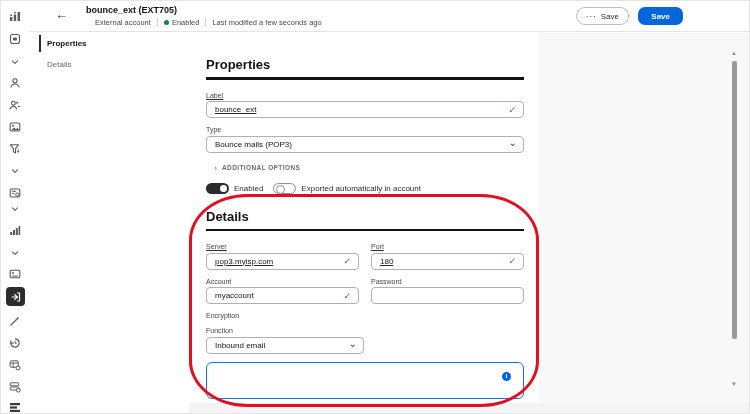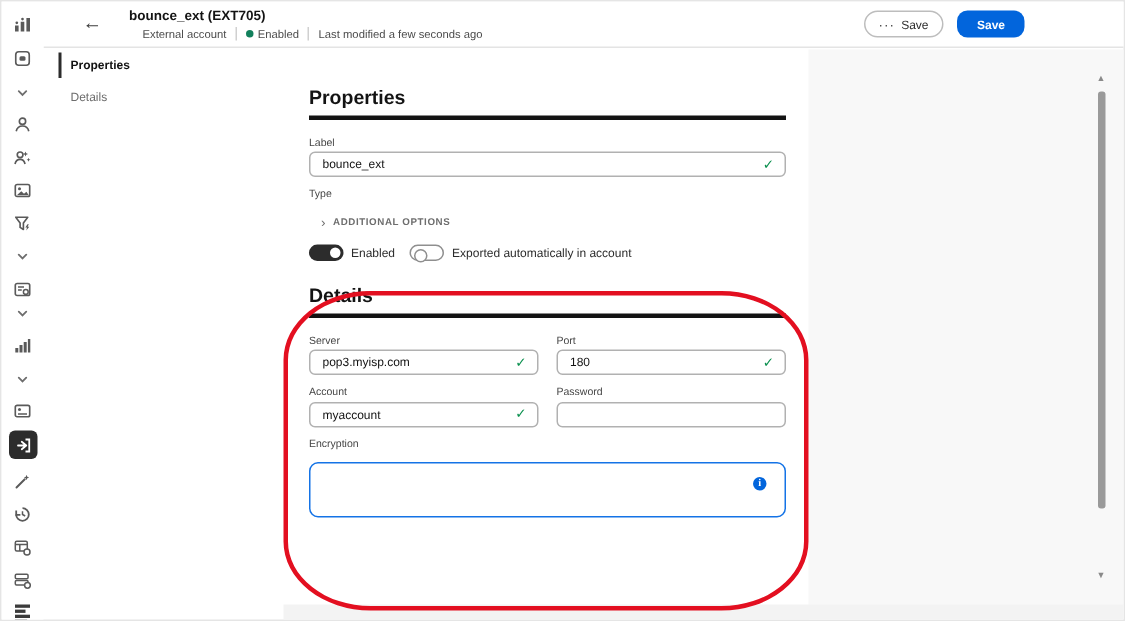--- a/index.html
+++ b/index.html
@@ -63,21 +63,21 @@
   .info-ic { position:absolute; right:12px; top:9px; width:9px; height:9px; border-radius:50%; background:#0265dc; color:#fff; font-size:7px; font-weight:bold; font-family:"Liberation Serif",serif; display:flex; align-items:center; justify-content:center; cursor:pointer; }
 
   
   .annotation { position:absolute; left:188px; top:193px; width:350px; height:213px; border:3px solid #e30f20; border-radius:58px / 46px; z-index:3; pointer-events:none; }
 
   
   .scroll-up { position:absolute; left:730px; top:49px; color:#8a8a8a; font-size:6px; z-index:6; cursor:pointer; }
   .scroll-thumb { position:absolute; left:731px; top:60px; width:5px; height:278px; background:#9a9a9a; border-radius:2px; z-index:6; cursor:pointer; }
   .scroll-down { position:absolute; left:730px; top:380px; color:#8a8a8a; font-size:6px; z-index:6; cursor:pointer; }
 
-  .mt8 { margin-top:8px; } .mt10 { margin-top:10px; } .mt12 { margin-top:12px; }
+  .mt8 { margin-top:8px; } .mt10 { margin-top:10px; } .mt12 { margin-top:12px;text-decoration:underline; }
 </style>
 </head>
 <body>
 
 <div id="app">
 
   <div class="right-bg"></div>
   <div class="bottom-strip"></div>
 
   <div class="rail">
@@ -253,20 +253,24 @@
     <div class="mt12">
       <div class="f-label">Label</div>
       <div class="f-input">
         <span>bounce_ext</span>
         <span class="check">✓</span>
       </div>
     </div>
 
     <div class="mt8">
       <div class="f-label">Type</div>
+      <div class="f-input">
+        <span>Bounce mails (POP3)</span>
+        <span class="chev">⌄</span>
+      </div>
     </div>
 
     <div class="addl mt10" style="margin-left:8px">
       <span class="caret">›</span>
       <span class="txt">ADDITIONAL OPTIONS</span>
     </div>
 
     <div class="toggles mt10">
       <div class="tg-group">
         <div class="tg on"></div>
@@ -313,20 +317,27 @@
         <div class="f-input">
           <span></span>
         </div>
       </div>
     </div>
 
     <div class="mt8">
       <div class="f-label">Encryption</div>
     </div>
 
+    <div class="mt8">
+      <div class="f-label">Function</div>
+      <div class="f-input" style="width:158px">
+        <span>Inbound email</span>
+        <span class="chev">⌄</span>
+      </div>
+    </div>
 
     <div class="infobox">
       <span class="info-ic">i</span>
     </div>
 
   </div>
 
   <div class="annotation"></div>
 
   <div class="scroll-up">▲</div>

